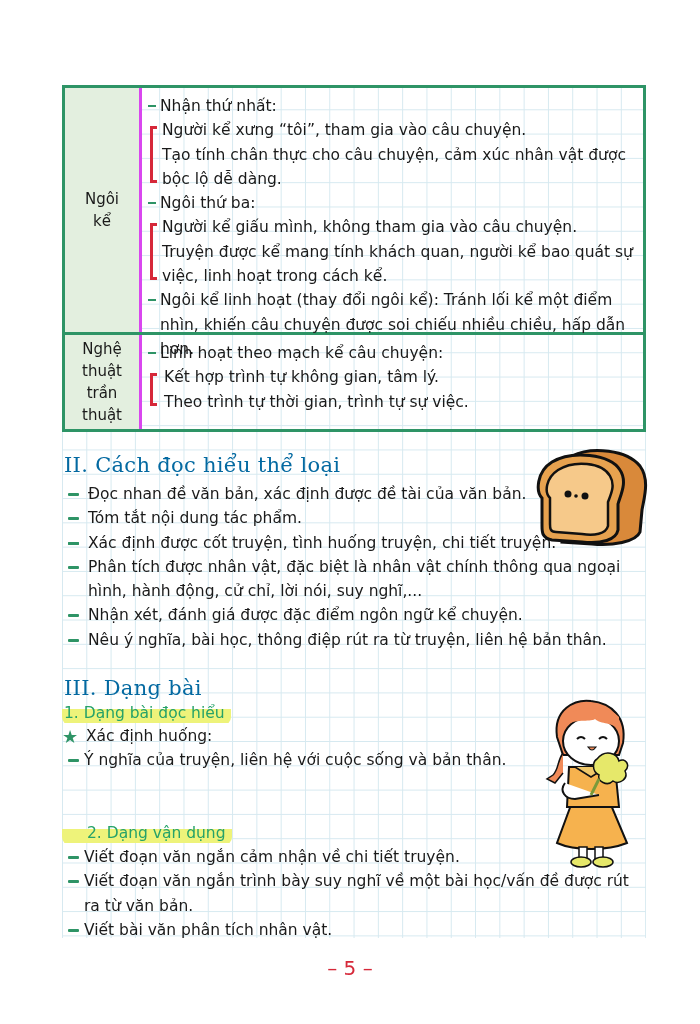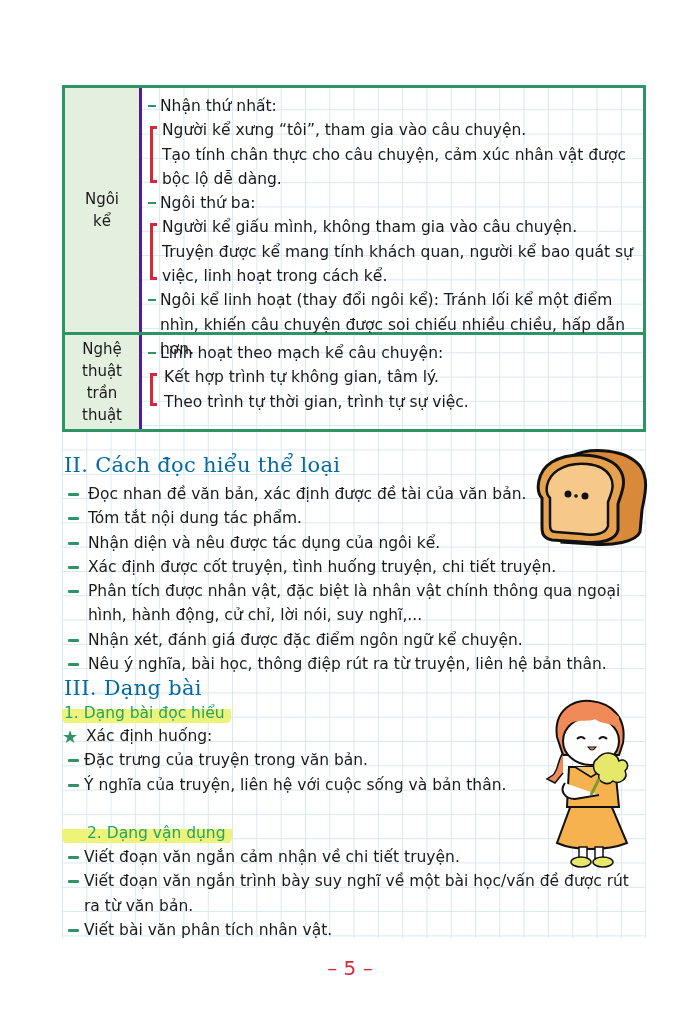--- a/index.html
+++ b/index.html
@@ -8,21 +8,21 @@
   .grid { position:absolute; left:62px; top:85px; width:584px; height:853px;
           background-color:#fff;
           background-image:
             linear-gradient(to right, #d6e9f0 1px, transparent 1px),
             linear-gradient(to bottom, #d6e9f0 1px, transparent 1px);
           background-size:24.3px 24.3px; background-position:0 0; }
   .tbl { position:absolute; left:62px; top:85px; width:584px; border:3px solid #2e9466;
          box-sizing:border-box; border-collapse:collapse; }
   .row { display:flex; border-bottom:3px solid #2e9466; }
   .row:last-child { border-bottom:none; }
-  .head { width:74px; flex:none; background:#e3efdf; border-right:3px solid #4c1d95;
+  .head { width:74px; flex:none; background:#e3efdf; border-right:3px solid #d946ef;
           display:flex; flex-direction:column; align-items:center; justify-content:center;
           font-size:15px; line-height:22px; text-align:center; color:#1a1a1a; }
   .cell { flex:1; padding:6px 4px 4px 6px; font-size:15.5px; line-height:24.3px; }
   .ln { position:relative; padding-left:12px; white-space:nowrap; }
   .ln.wrap { white-space:normal; }
   .dash { position:absolute; left:0; top:11px; width:8px; height:2px; background:#2e9466; }
   .brk { position:relative; padding-left:14px; }
   .brk .bar { position:absolute; left:2px; top:8px; bottom:8px; width:3px; background:#d62839; }
   .brk .bar::before { content:""; position:absolute; left:0; top:0; width:7px; height:3px; background:#d62839; }
   .brk .bar::after { content:""; position:absolute; left:0; bottom:0; width:7px; height:3px; background:#d62839; }
@@ -81,21 +81,21 @@
       </div>
     </div>
   </div>
 </div>
 
 <div class="h2" style="top:453px;">II. Cách đọc hiểu thể loại</div>
 
 <div class="list" style="top:482px; width:470px;">
   <div class="it"><span class="d"></span><span>Đọc nhan đề văn bản, xác định được đề tài của văn bản.</span></div>
   <div class="it"><span class="d"></span><span>Tóm tắt nội dung tác phẩm.</span></div>
-  <div class="it"><span class="d"></span><span>Nhận diện và nêu được tác dụng của ngôi kể.</span></div>
+  <div class="it"><span class="d"></span></div>
   <div class="it" style="width:540px;"><span class="d"></span><span>Xác định được cốt truyện, tình huống truyện, chi tiết truyện.</span></div>
   <div class="it" style="width:560px;"><span class="d"></span><span>Phân tích được nhân vật, đặc biệt là nhân vật chính thông qua ngoại hình, hành động, cử chỉ, lời nói, suy nghĩ,...</span></div>
   <div class="it" style="width:560px;"><span class="d"></span><span>Nhận xét, đánh giá được đặc điểm ngôn ngữ kể chuyện.</span></div>
   <div class="it" style="width:580px;"><span class="d"></span><span>Nêu ý nghĩa, bài học, thông điệp rút ra từ truyện, liên hệ bản thân.</span></div>
 </div>
 
 <svg style="position:absolute; left:532px; top:448px;" width="118" height="100" viewBox="0 0 118 100">
   <path d="M40 8 C60 -2 95 2 108 18 C118 32 112 50 110 62 L108 84 C104 94 80 98 60 96 L30 94 Z" fill="#d9893a" stroke="#111" stroke-width="3"></path>
   <path d="M20 14 C40 2 78 6 88 22 C96 34 88 48 86 56 L86 82 C84 92 70 96 50 94 L20 92 C10 90 10 84 10 78 L10 50 C4 44 4 24 20 14 Z" fill="#e7a24f" stroke="#111" stroke-width="3"></path>
   <path d="M26 22 C42 12 70 14 78 28 C84 38 78 48 76 54 L76 78 C74 86 62 88 50 86 L24 84 C18 84 18 80 18 76 L18 50 C12 44 14 30 26 22 Z" fill="#f6c98a" stroke="#111" stroke-width="2.5"></path>
@@ -103,21 +103,20 @@
     <circle cx="44" cy="48" r="1.8" fill="#111"></circle>
     <circle cx="53" cy="48" r="3.5" fill="#111"></circle>
 </svg>
 
 <div class="h2" style="top:676px;">III. Dạng bài</div>
 
 <div class="sub" style="top:701px;">1. Dạng bài đọc hiểu</div>
 <div class="star" style="top:728px;">★</div>
 <div class="list" style="top:724px; left:66px;">
   <div style="padding-left:20px;">Xác định huống:</div>
-  <div class="it" style="padding-left:18px;"><span class="d"></span><span>Đặc trưng của truyện trong văn bản.</span></div>
   <div class="it" style="padding-left:18px;"><span class="d"></span><span>Ý nghĩa của truyện, liên hệ với cuộc sống và bản thân.</span></div>
 </div>
 
 <div class="sub" style="top:821px;padding-left:25px;">2. Dạng vận dụng</div>
 <div class="list" style="top:845px; left:66px; width:580px;">
   <div class="it" style="padding-left:18px;"><span class="d"></span><span>Viết đoạn văn ngắn cảm nhận về chi tiết truyện.</span></div>
   <div class="it" style="padding-left:18px;"><span class="d"></span><span>Viết đoạn văn ngắn trình bày suy nghĩ về một bài học/vấn đề được rút ra từ văn bản.</span></div>
   <div class="it" style="padding-left:18px;"><span class="d"></span><span>Viết bài văn phân tích nhân vật.</span></div>
 </div>
 

